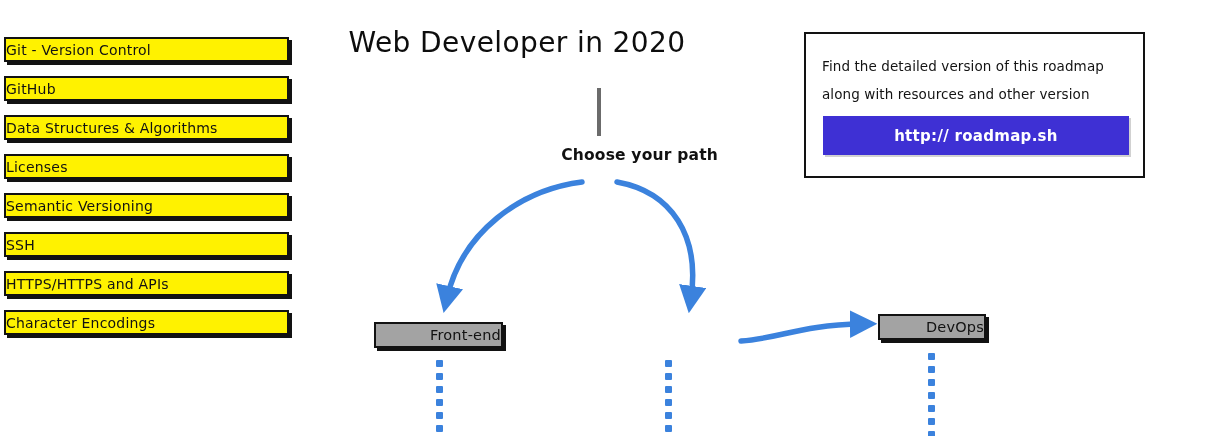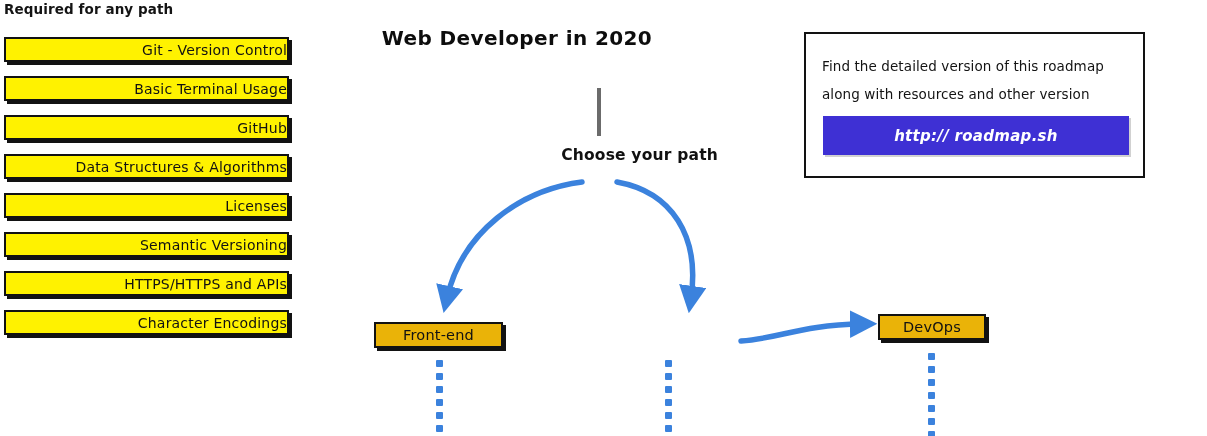--- a/index.html
+++ b/index.html
@@ -38,39 +38,39 @@
   .req-item {
     position: relative;
     height: 25px;
     margin-bottom: 14px;
     background: #FFF200;
     border: 2.5px solid #121212;
     box-sizing: border-box;
     box-shadow: 3px 3px 0 #121212;
     display: flex;
     align-items: center;
-    justify-content: flex-end;
+    justify-content: flex-start;
   }
   .req-item span {
     font-size: 14px;
     color: #121212;
     line-height: 1;
     white-space: nowrap;
     letter-spacing: 0.2px;
   }
 
   
   #main-title {
     position: absolute;
     left: 0;
     top: 26px;
     width: 1034px;
     text-align: center;
-    font-size: 20px;
-    font-weight: bold;
+    font-size: 28px;
+    font-weight: normal;
     color: #0d0d0d;
     letter-spacing: 0.4px;
     pointer-events: none;
   }
   #title-title-inner { display: inline-block; }
   #title-stem {
     position: absolute;
     left: 597px;
     top: 88px;
     width: 4px;
@@ -95,28 +95,28 @@
     left: 0;
     top: 0;
     width: 1207px;
     height: 436px;
     pointer-events: none;
   }
 
   
   .path-node {
     position: absolute;
-    background: #eab308;
+    background: #a3a3a3;
     border: 2.5px solid #121212;
     box-sizing: border-box;
     box-shadow: 3px 3px 0 #121212;
     height: 26px;
     display: flex;
     align-items: center;
-    justify-content: center;
+    justify-content: flex-end;
   }
   .path-node span {
     font-size: 14.5px;
     color: #121212;
     white-space: nowrap;
     letter-spacing: 0.2px;
   }
   #node-frontend { left: 374px; top: 322px; width: 129px; }
   #node-backend  { left: 611px; top: 322px; width: 122px; }
   #node-devops   { left: 878px; top: 314px; width: 108px; }
@@ -164,54 +164,52 @@
     left: 17px;
     top: 82px;
     width: 306px;
     height: 39px;
     background: #3E30D4;
     box-shadow: 2px 2px 0 rgba(0,0,0,0.18);
     display: flex;
     align-items: center;
     justify-content: center;
     cursor: pointer;
-    font-style: italic;
   }
   #roadmap-button span {
     color: #ffffff;
     font-size: 15px;
     font-weight: bold;
     letter-spacing: 0.3px;
   }
 </style>
 </head>
 <body>
 
 <div id="canvas">
 
-  <div id="required-heading">Required for any path</div>
 
   <div id="required-list">
     <div class="req-item">
       <span>Git - Version Control</span>
     </div>
     <div class="req-item">
-      <span>Basic Terminal Usage</span>
-    </div>
-    <div class="req-item">
       <span>GitHub</span>
     </div>
     <div class="req-item">
       <span>Data Structures &amp; Algorithms</span>
     </div>
     <div class="req-item">
       <span>Licenses</span>
     </div>
     <div class="req-item">
       <span>Semantic Versioning</span>
+    </div>
+    <div class="req-item">
+      <span>SSH</span>
     </div>
     <div class="req-item">
       <span>HTTPS/HTTPS and APIs</span>
     </div>
     <div class="req-item">
       <span>Character Encodings</span>
     </div>
   </div>
 
   <div id="main-title">

